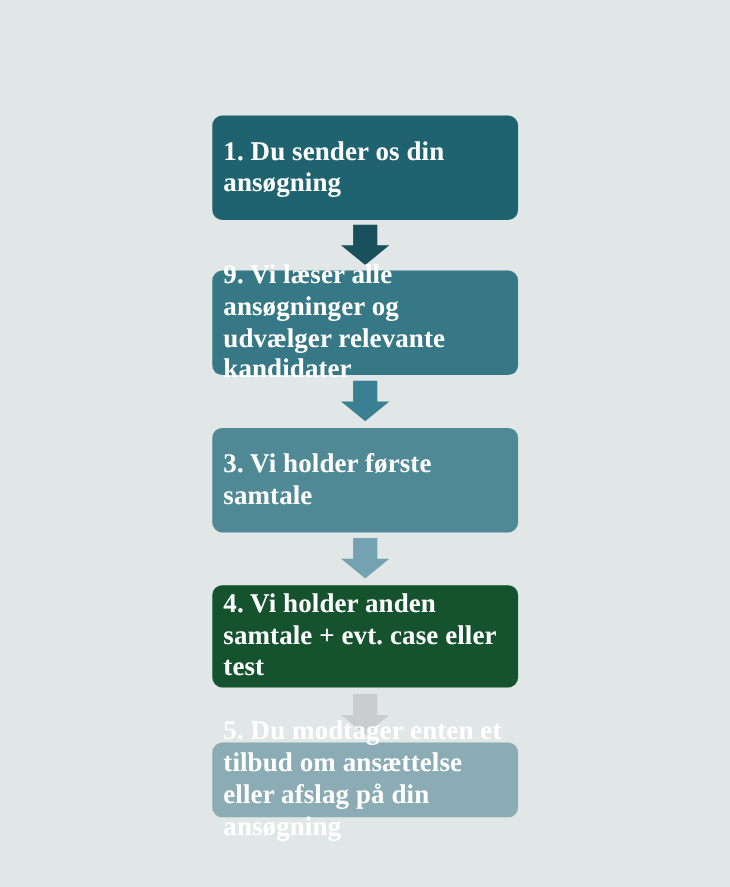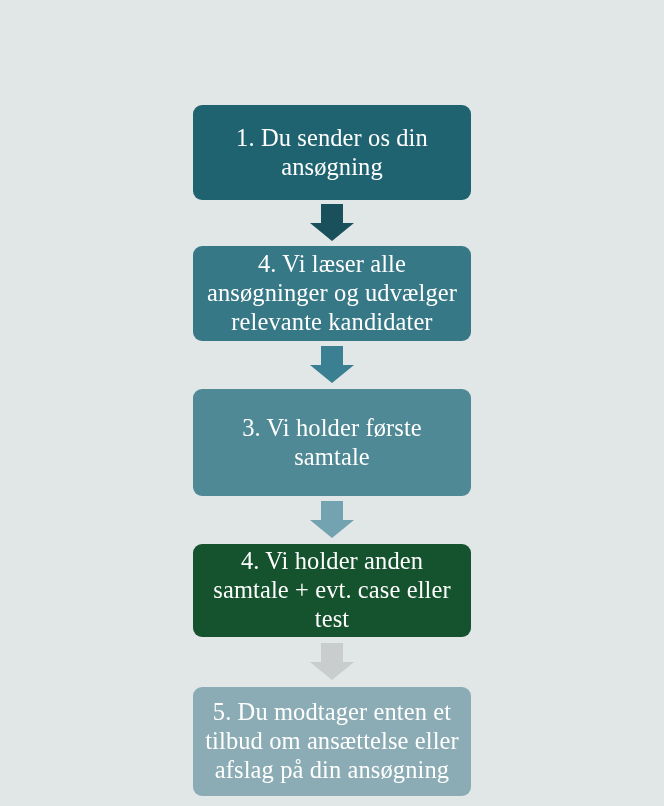--- a/index.html
+++ b/index.html
@@ -26,39 +26,39 @@
   }
 
   .step-box {
     width: 278px;
     box-sizing: border-box;
     border-radius: 9px;
     color: #ffffff;
     display: flex;
     align-items: center;
     justify-content: center;
-    text-align: center;
     padding: 6px 10px;
     line-height: 1.18;
     font-size: 24.5px;
     letter-spacing: 0.1px;
     text-rendering: optimizeLegibility;
+    font-weight: bold;
   }
 
   .step-text {
     display: block;
     width: 100%;
   }
 
   
   .step-1 { height: 95px; background: #1f6370; }
   .step-2 { height: 95px; background: #377886; }
-  .step-3 { height: 107px; background: #4e8995; }
+  .step-3 { height: 95px; background: #4e8995; }
   .step-4 { height: 93px; background: #6c9aa4; }
-  .step-5 { height: 109px; background: #8bacb4; }
+  .step-5 { height: 68px; background: #8bacb4; }
 
   .arrow-wrap {
     width: 46px;
     height: 40px;
     display: flex;
     align-items: center;
     justify-content: center;
   }
 
   .arrow-wrap svg {
@@ -74,21 +74,21 @@
     <span class="step-text">1. Du sender os din ansøgning</span>
   </div>
 
   <div class="arrow-wrap" style="margin-top:3px;margin-bottom:3px;">
     <svg width="46" height="38" viewBox="0 0 46 38">
       <polygon points="12,0 34,0 34,19 45,19 23,37 1,19 12,19" fill="#19505c"></polygon>
     </svg>
   </div>
 
   <div class="step-box step-2" style="background: rgb(55, 120, 134); color: rgb(255, 255, 255);">
-    <span class="step-text">4. Vi læser alle ansøgninger og udvælger relevante kandidater</span>
+    <span class="step-text">9. Vi læser alle ansøgninger og udvælger relevante kandidater</span>
   </div>
 
   <div class="arrow-wrap" style="margin-top:4px;margin-bottom:4px;">
     <svg width="46" height="38" viewBox="0 0 46 38">
       <polygon points="12,0 34,0 34,19 45,19 23,37 1,19 12,19" fill="#3a7f92"></polygon>
     </svg>
   </div>
 
   <div class="step-box step-3" style="background: rgb(78, 137, 149); color: rgb(255, 255, 255);">
     <span class="step-text">3. Vi holder første samtale</span>

